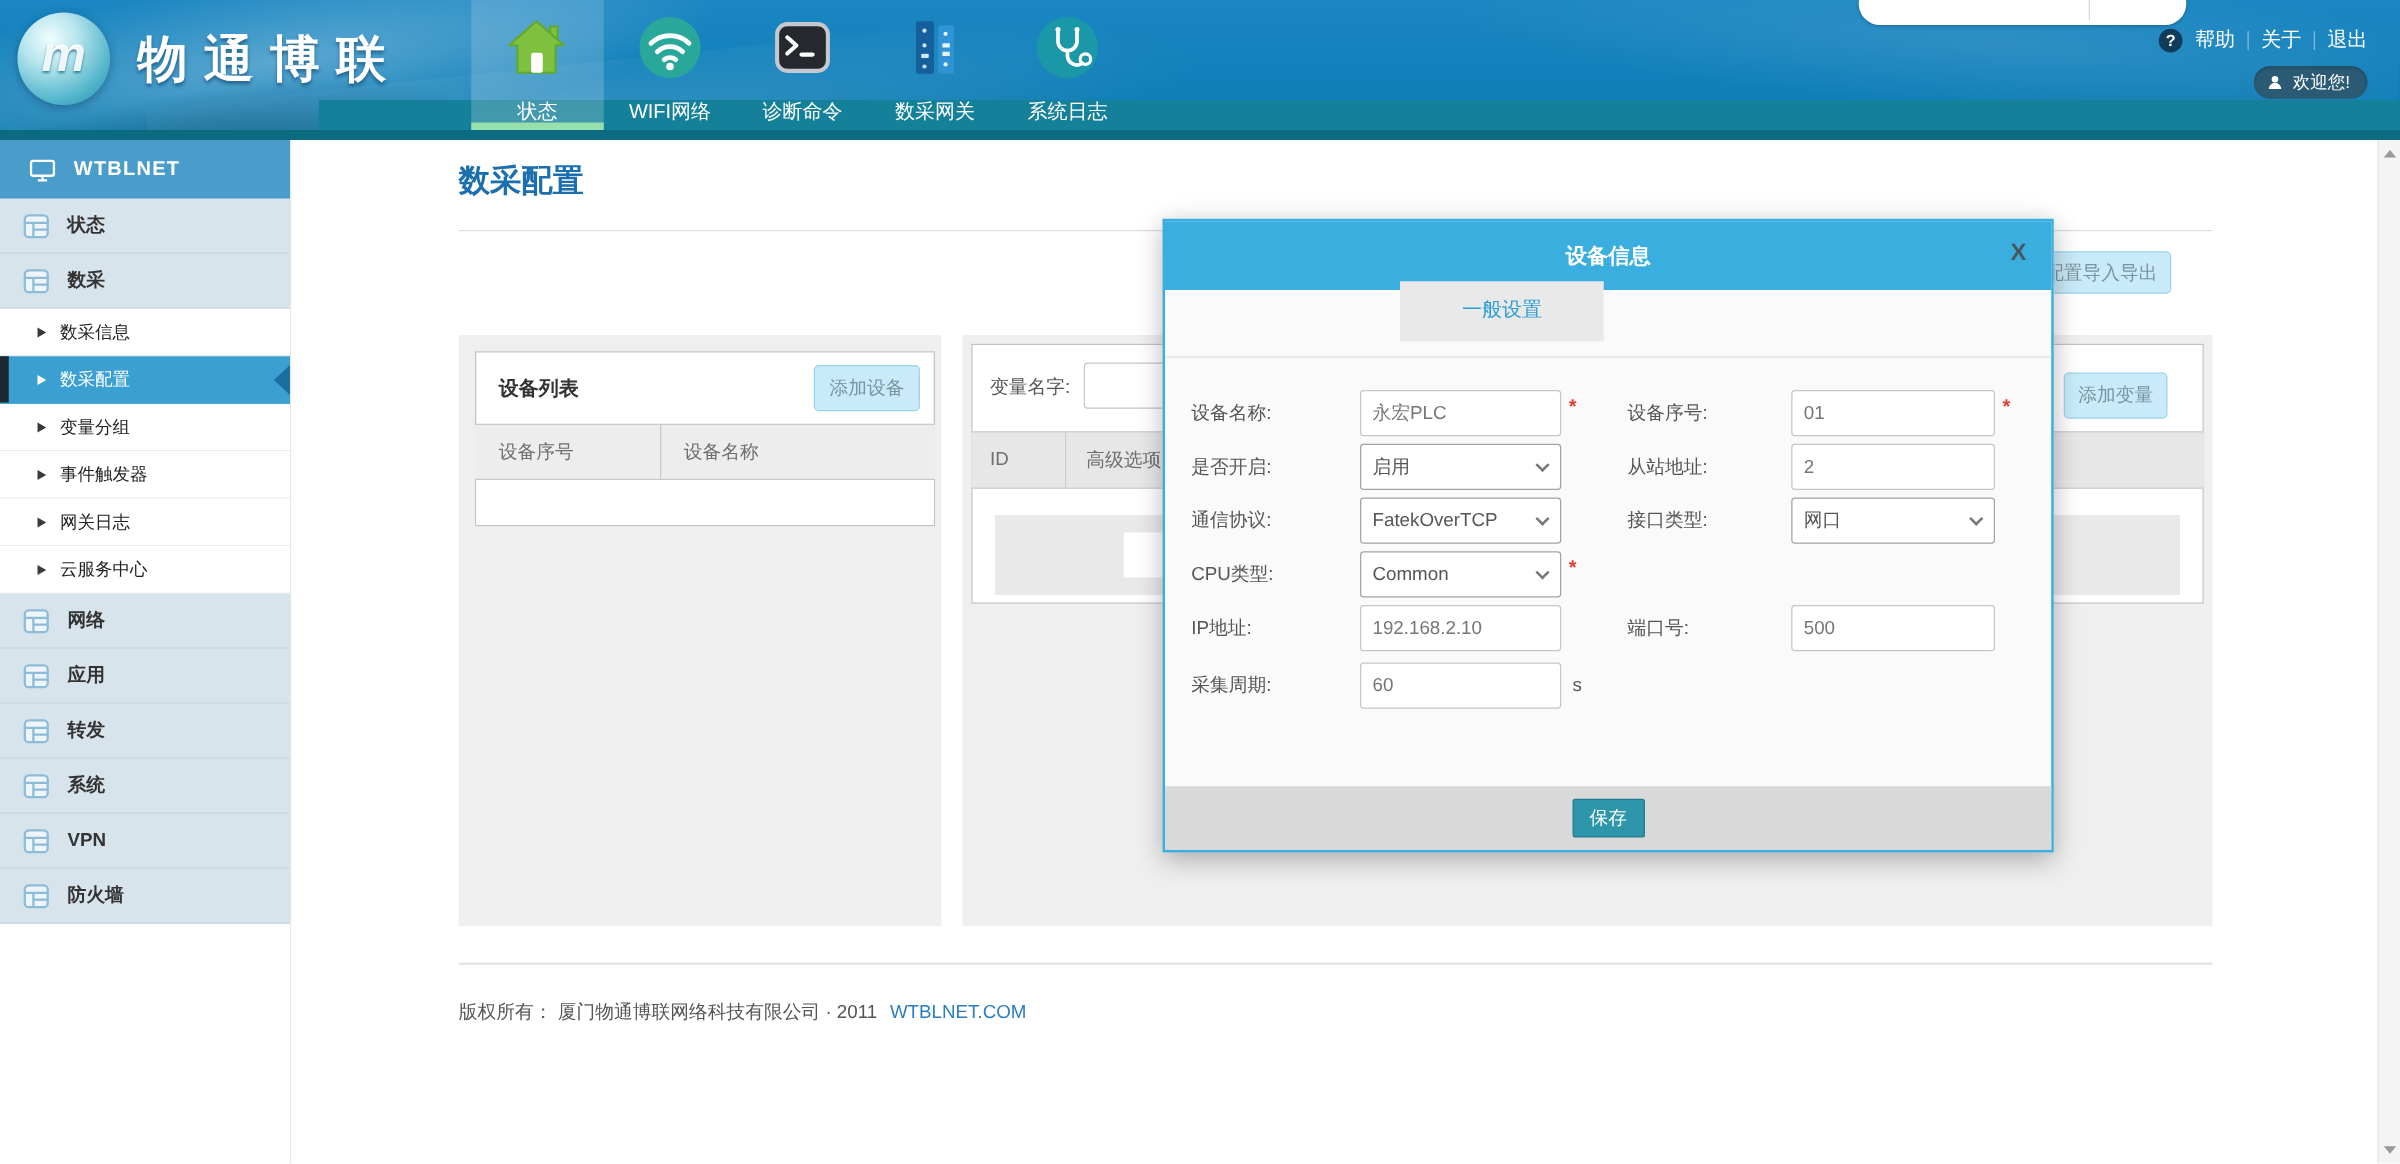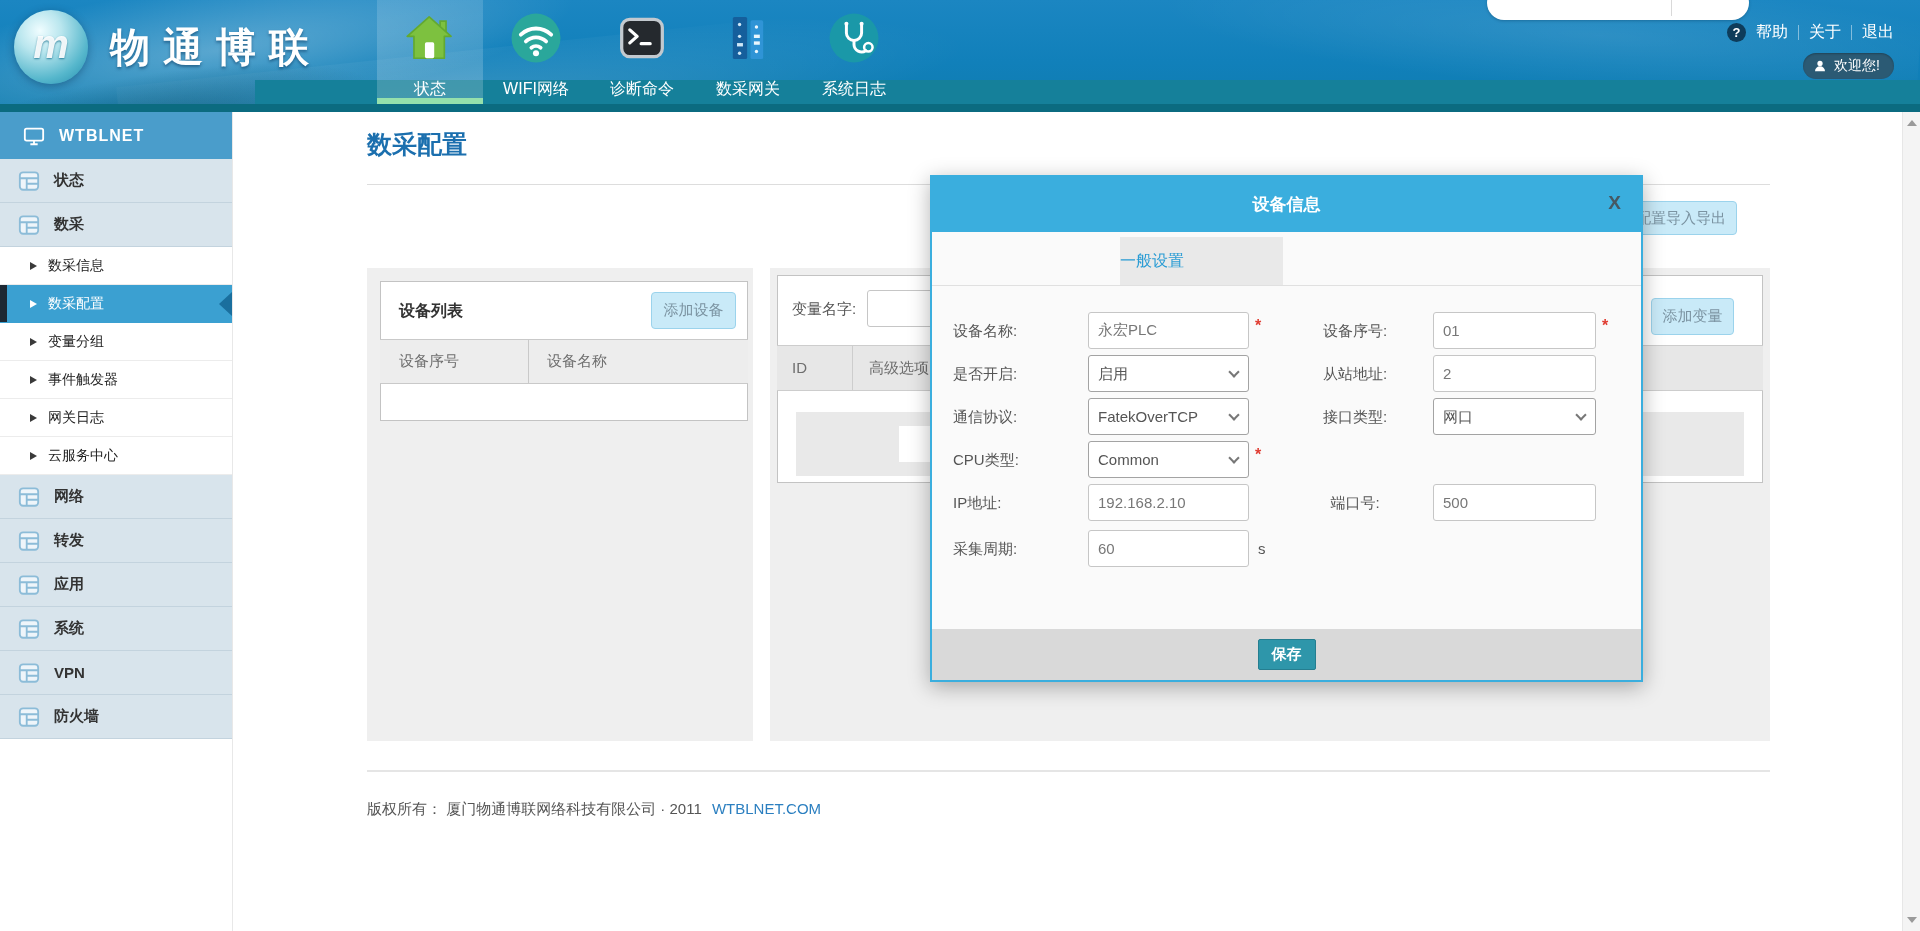--- a/index.html
+++ b/index.html
@@ -101,39 +101,39 @@
   .footer-rule { position:absolute; left:367px; top:770px; width:1403px; height:2px; background:#e5e5e5; }
   .footer { position:absolute; left:367px; top:800px; width:1403px; text-align:left; font-size:15px; color:#555; }
   .footer a { color:#2b7fc0; text-decoration:none; margin-left:6px; cursor:pointer; }
 
   
   .modal { position:absolute; left:930px; top:175px; width:713px; height:507px; background:#fafafa;
     border:2px solid #3aaede; box-shadow:0 5px 20px rgba(0,0,0,.3); z-index:20; }
   .modal-head { height:55px; background:#3aaede; position:relative; }
   .modal-title { display:block; line-height:55px; text-align:center; color:#fff; font-weight:bold; font-size:17px; }
   .modal-close { position:absolute; right:20px; top:15px; font-weight:bold; font-size:19px; color:#465862; cursor:pointer; }
-  .tab { position:absolute; top:60px; width:163px; height:48px; line-height:48px; font-size:16px; color:#2a9cd4; cursor:pointer; }
+  .tab { position:absolute; top:48px; width:163px; height:48px; line-height:48px; text-align:center; font-size:16px; color:#2a9cd4; cursor:pointer; }
   .tab1 { left:188px; background:#e9e9e9; } .tab2 { left:351px; background:#fff; }
   .tab-rule { position:absolute; top:108px; left:0; right:0; height:1px; background:#e0e0e0; }
 
   .mrow { position:absolute; left:0; width:100%; height:37px; }
   .mr1{top:135px} .mr2{top:178px} .mr3{top:221px} .mr4{top:264px} .mr5{top:307px} .mr6{top:353px}
   .m-lab { position:absolute; line-height:37px; font-size:15px; color:#555; }
-  .lab-l { left:21px; width:130px; } .lab-r { left:358px; width:130px;text-align:center; }
+  .lab-l { left:21px; width:130px; } .lab-r { left:370px; width:130px; }
   .ctl-l { position:absolute; left:156px; width:161px; } .ctl-r { position:absolute; left:501px; width:163px; }
   .sel { height:37px; background:#fff; border:1px solid #a3a3a3; border-radius:3px; font-size:15px; color:#555;
     line-height:35px; padding:0 24px 0 9px; cursor:pointer; position:absolute; }
   .chev { position:absolute; right:10px; top:12px; width:8px; height:8px;
     border-right:2px solid #777; border-bottom:2px solid #777; transform:rotate(45deg); }
   .m-req { position:absolute; top:5px; color:#e03c31; font-size:16px; font-weight:bold; }
   .req-l { left:323px; } .req-r { left:670px; }
   .m-suffix { position:absolute; left:326px; line-height:37px; font-size:15px; color:#555; }
   .modal-foot { position:absolute; left:0; right:0; bottom:0; height:51px; background:#d9d9d9; }
   .save { position:absolute; left:50%; top:10px; transform:translateX(-50%); width:58px; height:31px;
-    background:#2e96aa; color:#fff; border:1px solid #257e90; font-size:15px; font-weight:bold; border-radius:2px; cursor:pointer; }
+    background:#2e96aa; color:#fff; border:1px solid #257e90; font-size:15px; font-weight:normal; border-radius:2px; cursor:pointer; }
 
   
   .vscroll { position:absolute; left:1902px; top:112px; width:18px; height:819px; background:#f4f4f4; border-left:1px solid #e7e7e7; }
   .arr { position:absolute; left:50%; transform:translateX(-50%); width:0; height:0;
     border-left:5px solid transparent; border-right:5px solid transparent; cursor:pointer; }
   .arr.up { top:8px; border-bottom:6px solid #9a9a9a; }
   .arr.down { bottom:8px; border-top:6px solid #9a9a9a; }
 </style>
 </head>
 <body>
@@ -294,28 +294,28 @@
         <rect x="2" y="2.5" width="20" height="19" rx="3.5" fill="#eef5fa" stroke="#8cbcd8" stroke-width="2"></rect>
         <path d="M2 9 H22 M9.5 9 V21.5 M9.5 15 H22" stroke="#8cbcd8" stroke-width="2" fill="none"></path>
       </svg>
       <span>网络</span>
     </div>
     <div class="side-item top">
       <svg width="22" height="22" viewBox="0 0 24 24">
         <rect x="2" y="2.5" width="20" height="19" rx="3.5" fill="#eef5fa" stroke="#8cbcd8" stroke-width="2"></rect>
         <path d="M2 9 H22 M9.5 9 V21.5 M9.5 15 H22" stroke="#8cbcd8" stroke-width="2" fill="none"></path>
       </svg>
+      <span>应用</span>
+    </div>
+    <div class="side-item top">
+      <svg width="22" height="22" viewBox="0 0 24 24">
+        <rect x="2" y="2.5" width="20" height="19" rx="3.5" fill="#eef5fa" stroke="#8cbcd8" stroke-width="2"></rect>
+        <path d="M2 9 H22 M9.5 9 V21.5 M9.5 15 H22" stroke="#8cbcd8" stroke-width="2" fill="none"></path>
+      </svg>
       <span>转发</span>
-    </div>
-    <div class="side-item top">
-      <svg width="22" height="22" viewBox="0 0 24 24">
-        <rect x="2" y="2.5" width="20" height="19" rx="3.5" fill="#eef5fa" stroke="#8cbcd8" stroke-width="2"></rect>
-        <path d="M2 9 H22 M9.5 9 V21.5 M9.5 15 H22" stroke="#8cbcd8" stroke-width="2" fill="none"></path>
-      </svg>
-      <span>应用</span>
     </div>
     <div class="side-item top">
       <svg width="22" height="22" viewBox="0 0 24 24">
         <rect x="2" y="2.5" width="20" height="19" rx="3.5" fill="#eef5fa" stroke="#8cbcd8" stroke-width="2"></rect>
         <path d="M2 9 H22 M9.5 9 V21.5 M9.5 15 H22" stroke="#8cbcd8" stroke-width="2" fill="none"></path>
       </svg>
       <span>系统</span>
     </div>
     <div class="side-item top">
       <svg width="22" height="22" viewBox="0 0 24 24">

